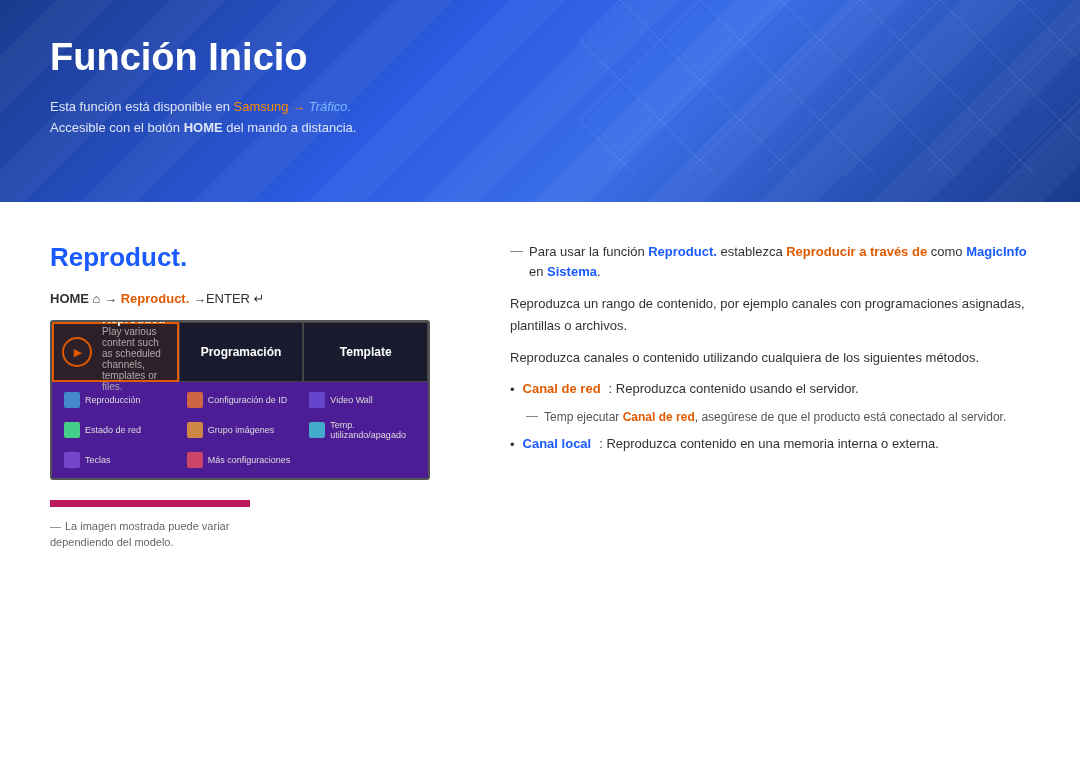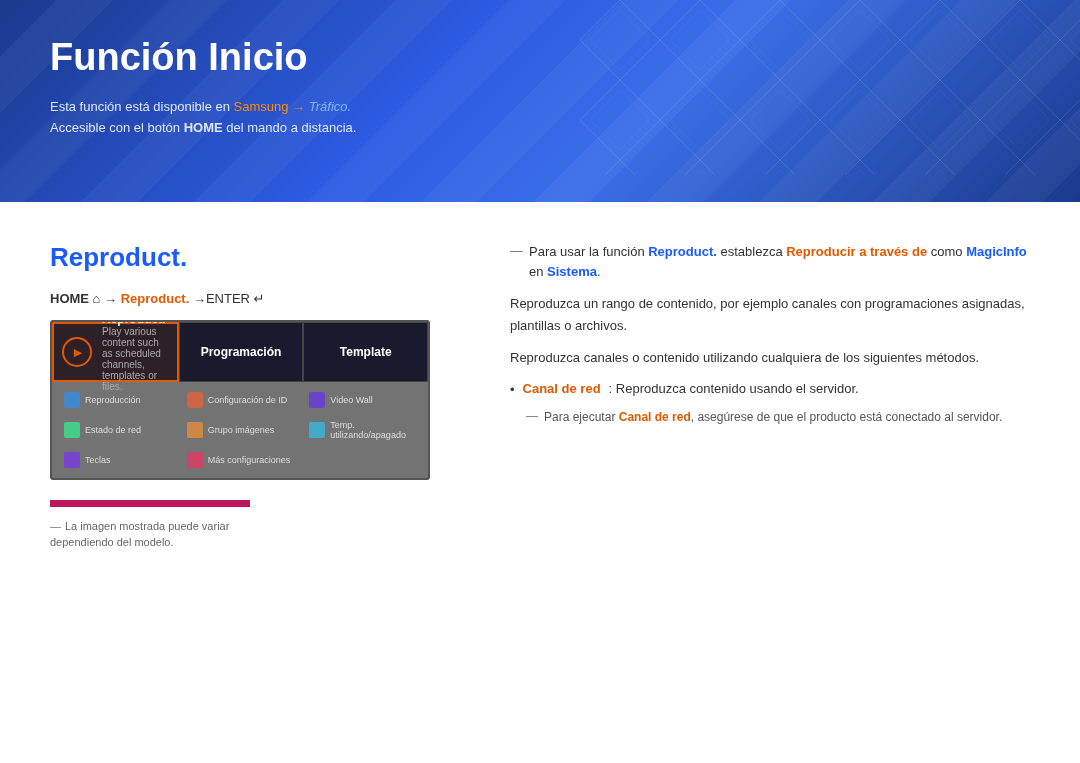--- a/index.html
+++ b/index.html
@@ -180,21 +180,21 @@
 
     .mockup-top-item .item-desc {
       font-size: 10px;
       color: #aaa;
       display: block;
     }
 
     .mockup-bottom-bar {
       display: grid;
       grid-template-columns: repeat(3, 1fr);
-      background: #737373;
+      background: #4c1d95;
       padding: 6px;
       gap: 4px;
     }
 
     .mockup-bottom-item {
       display: flex;
       align-items: center;
       gap: 5px;
       padding: 4px 6px;
       color: #ddd;
@@ -429,19 +429,25 @@
     <ul class="bullet-list">
       <li>
         <span class="link-orange">Canal de red</span>
           <span>: Reproduzca contenido usando el servidor.</span>
       </li>
     </ul>
 
     <div class="sub-note">
       <span class="tip-dash">—</span>
       <span class="tip-text">
-        <span>Para ejecutar </span><span class="link-orange">Canal de red</span><span>, asegúrese de que el producto está conectado al servidor.</span>
+        <span>Temp ejecutar </span><span class="link-orange">Canal de red</span><span>, asegúrese de que el producto está conectado al servidor.</span>
       </span>
     </div>
 
+    <ul class="bullet-list">
+      <li>
+        <span class="link-blue">Canal local</span>
+          <span>: Reproduzca contenido en una memoria interna o externa.</span>
+      </li>
+    </ul>
 
   </div>
 </div>
 
 </body></html>

